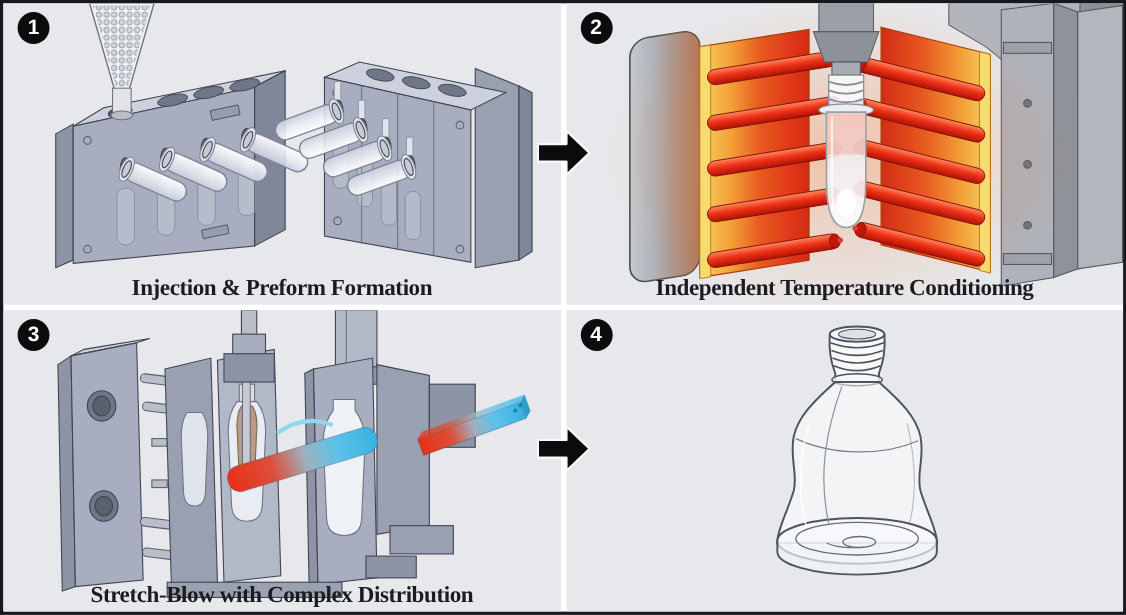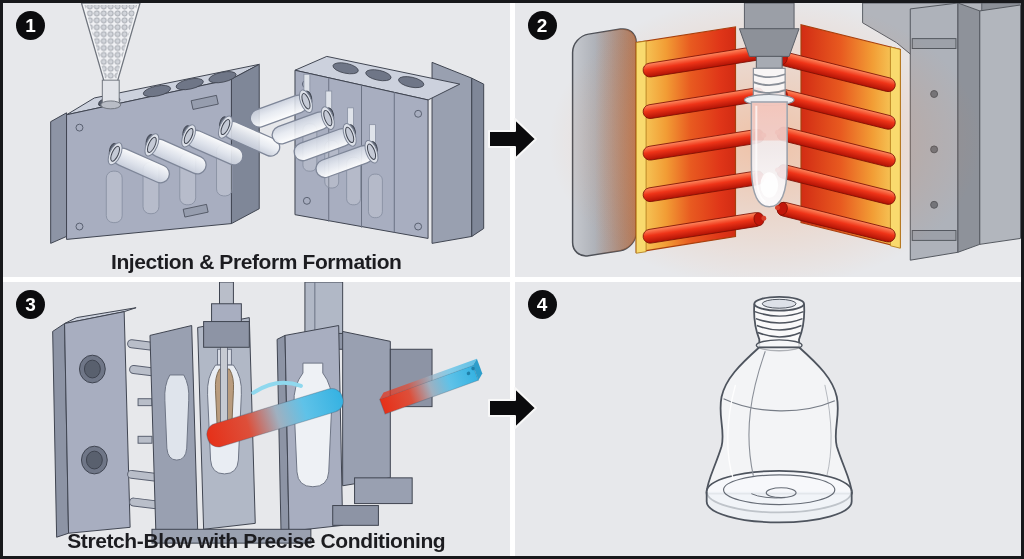--- a/index.html
+++ b/index.html
@@ -11,21 +11,21 @@
   }
   .panel{position:relative;background:#e7e8eb;overflow:hidden;}
   .art{position:absolute;left:0;top:0;width:100%;height:100%;display:block;}
   .badge{
     position:absolute;top:8px;left:13px;width:29px;height:29px;border-radius:50%;
     background:#0c0c0e;color:#ffffff;display:flex;align-items:center;justify-content:center;
     font-size:19px;font-weight:bold;z-index:4;
   }
   .caption{
     position:absolute;left:0;right:0;bottom:3px;text-align:center;z-index:3;
-    font-size:21px;font-weight:bold;letter-spacing:-0.4px;color:#1c1c20;
+    font-size:21px;font-weight:bold;letter-spacing:-0.4px;color:#1c1c20;font-family:Liberation Serif, serif;
   }
   .arrow{position:absolute;left:485px;width:50px;height:46px;z-index:6;}
   .arrow-1{top:113px;}
   .arrow-2{top:382px;}
 </style>
 </head>
 <body>
 
 <div class="poster">
 
@@ -261,20 +261,21 @@
         <ellipse cx="256" cy="98" rx="25" ry="5.5" fill="#eceef2" stroke="#8a8f98" stroke-width="1.2"></ellipse>
         <path d="M238,100 L238,164 Q238,206 256,206 Q274,206 274,164 L274,100 Z" fill="url(#p2-pfbody)" stroke="#9aa0aa" stroke-width="1.5"></path>
         <rect x="239" y="101" width="34" height="38" fill="rgba(235,110,80,0.22)"></rect>
         <path d="M243,104 L243,168 Q243,196 252,201" fill="none" stroke="rgba(255,255,255,0.7)" stroke-width="2"></path>
         <ellipse cx="256" cy="184" rx="9" ry="13" fill="rgba(255,255,255,0.85)"></ellipse>
       </g>
     </svg>
     <div class="badge">
         <span>2</span>
       </div>
+    <div class="caption">Independent Temperature Conditioning</div>
   </section>
 
   <section class="panel">
     <svg class="art" viewBox="0 0 510 277" preserveAspectRatio="none">
       <defs>
         <linearGradient id="p3-hc" x1="0" y1="0" x2="1" y2="0">
           <stop offset="0" stop-color="#e63018"></stop>
             <stop offset="0.3" stop-color="#dd4f3a"></stop>
           <stop offset="0.52" stop-color="#9fb0c0"></stop>
             <stop offset="0.72" stop-color="#5fc2e8"></stop>
@@ -342,21 +343,21 @@
         <rect x="0" y="-8" width="100" height="16" fill="url(#p3-hc)" stroke="rgba(70,90,110,0.35)"></rect>
         <polygon points="0,-8 100,-8 106,-13 6,-13" fill="url(#p3-hc)" opacity="0.75"></polygon>
         <polygon points="100,-8 106,-13 106,3 100,8" fill="#2e9ecb"></polygon>
         <circle cx="93" cy="-2" r="1.8" fill="#1f7fa8"></circle>
           <circle cx="99" cy="-5" r="1.8" fill="#1f7fa8"></circle>
       </g>
     </svg>
     <div class="badge">
         <span>3</span>
       </div>
-    <div class="caption">Stretch-Blow with Precise Conditioning</div>
+    <div class="caption">Stretch-Blow with Complex Distribution</div>
   </section>
 
   <section class="panel">
     <svg class="art" viewBox="0 0 510 277" preserveAspectRatio="none">
       <g stroke="#4e545e" stroke-width="1.8" fill="none">
         <path d="M241,22 C240,36 242,48 246,58 L246,66 L286,66 L286,58 C290,48 292,36 291,22" fill="rgba(255,255,255,0.75)"></path>
         <ellipse cx="266" cy="22" rx="25" ry="7" fill="#f2f4f7"></ellipse>
         <ellipse cx="266" cy="22" rx="17" ry="4.5" fill="#dde1e8" stroke-width="1"></ellipse>
         <path d="M241.5,30 q25,9 49,0" stroke-width="1.5"></path>
         <path d="M242.5,37 q24,9 47,0" stroke-width="1.5"></path>

